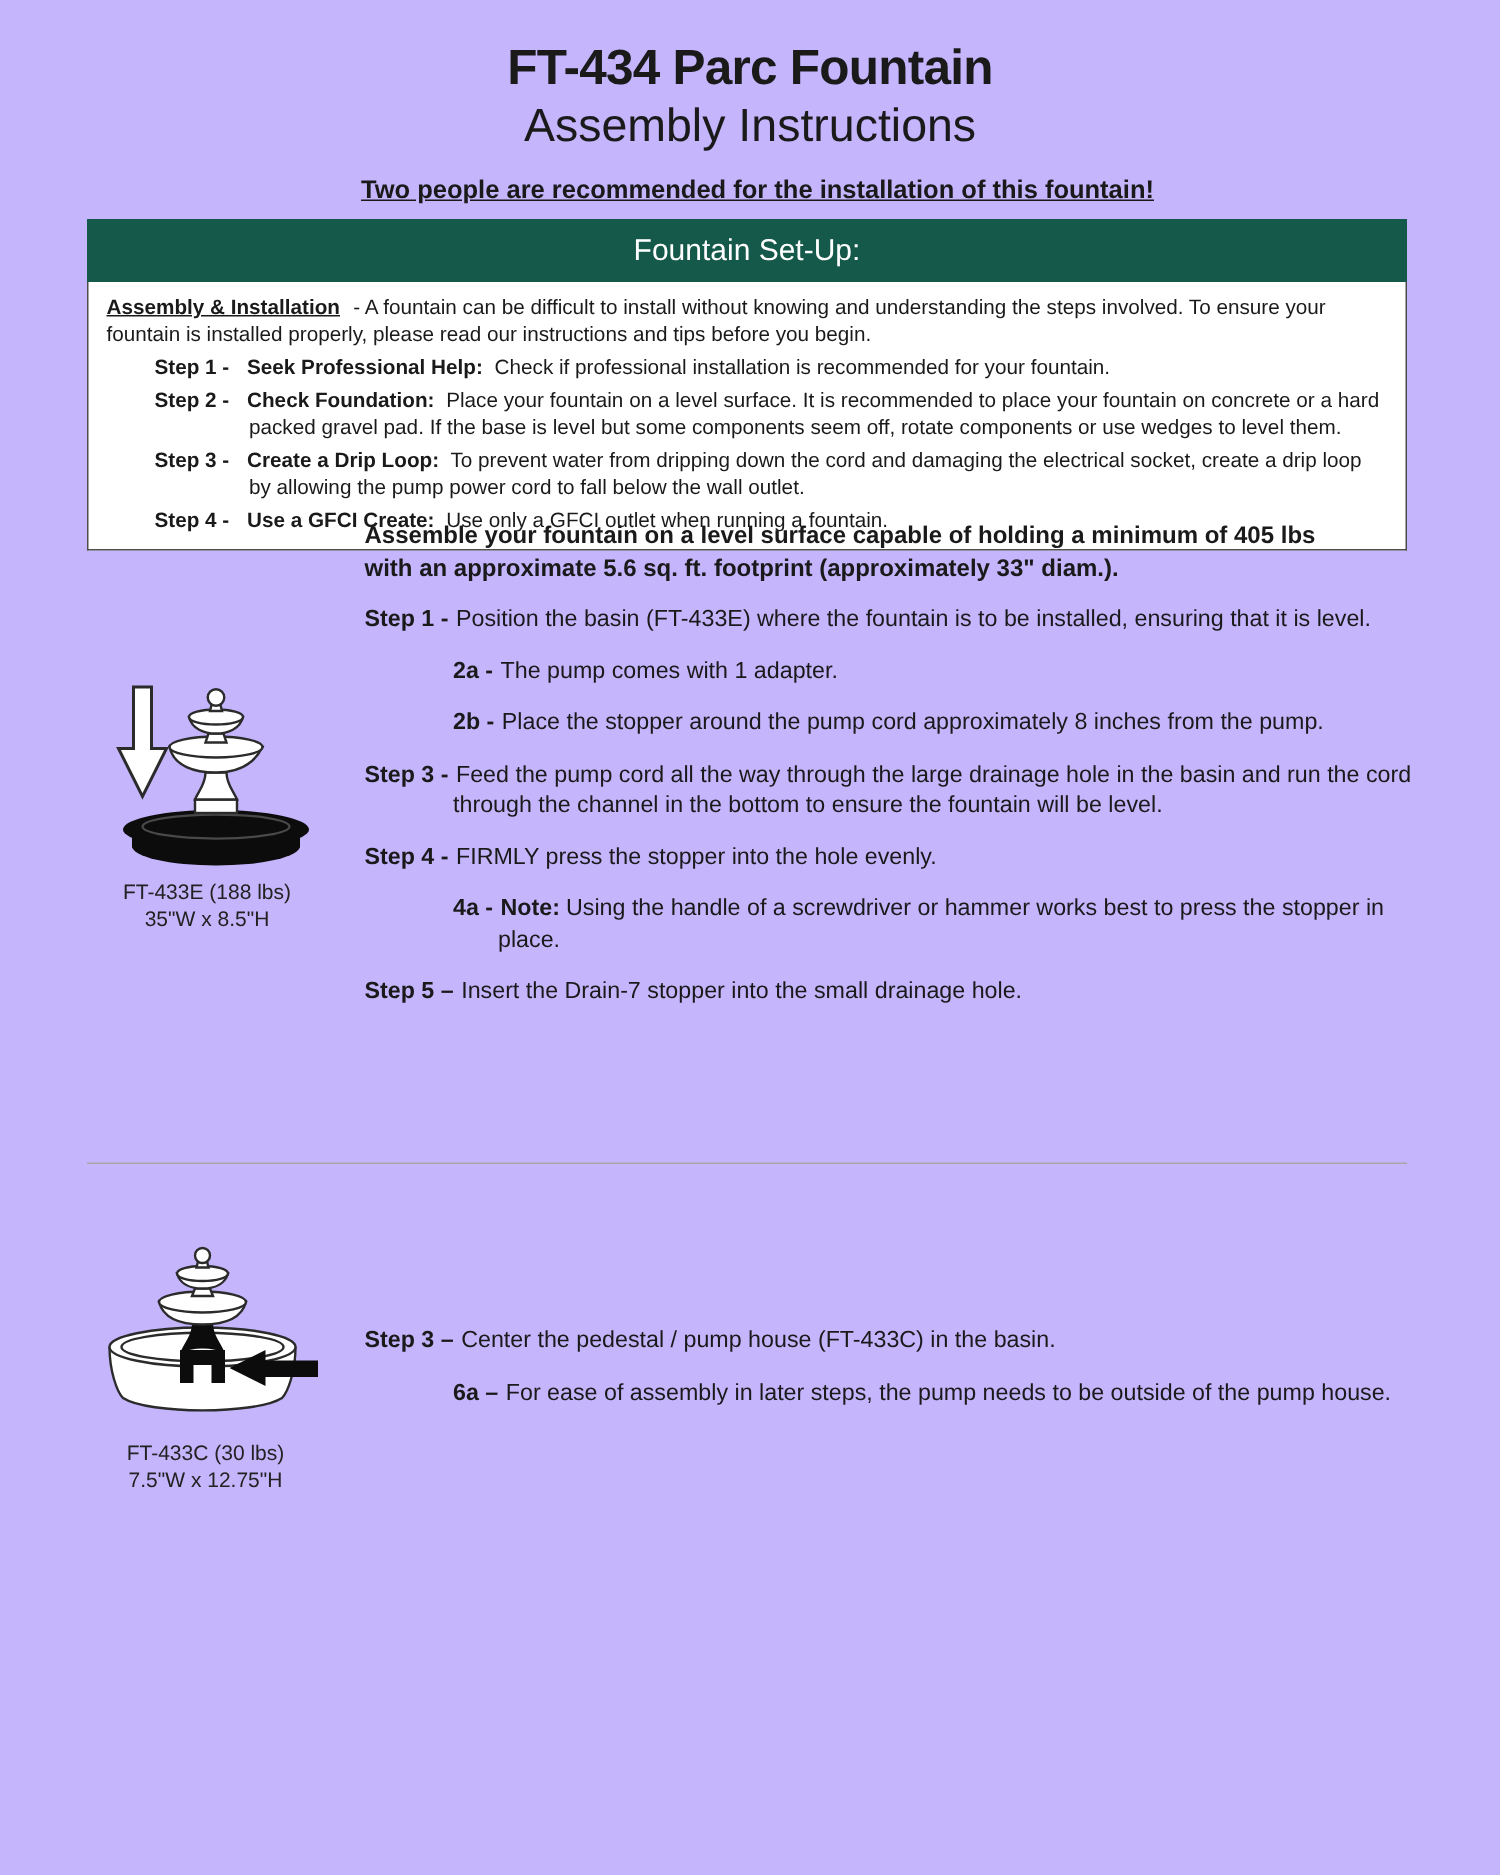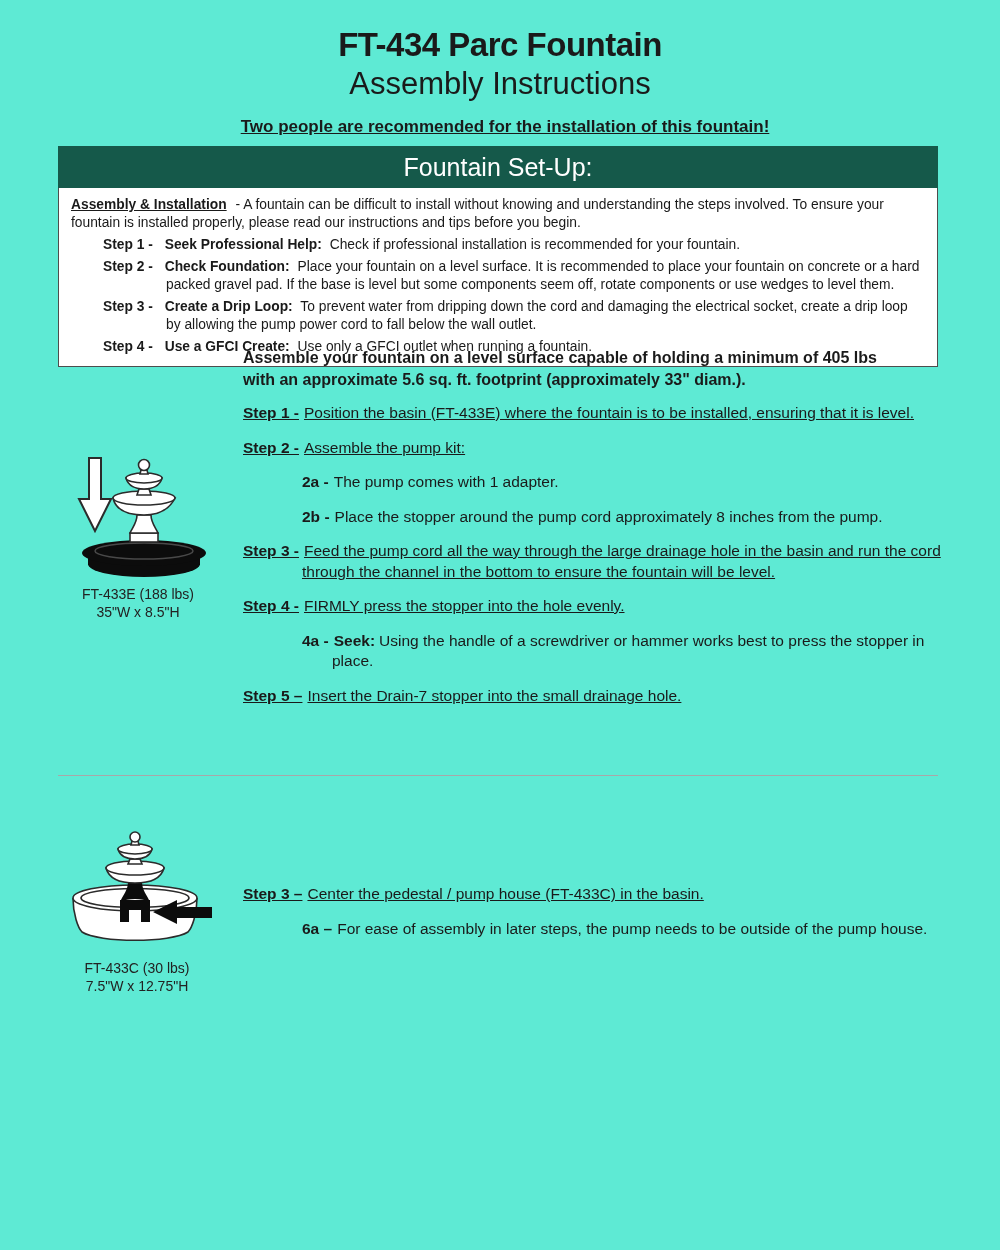--- a/index.html
+++ b/index.html
@@ -1,52 +1,52 @@
 <!DOCTYPE html>
 <html><head>
 <meta charset="utf-8">
 <style>
   * { margin:0; padding:0; box-sizing:border-box; }
   html,body { background:#fff; }
   .page {
     position:relative;
     width:1000px; height:1250px;
-    background:#5eead4;
+    background:#c4b5fd;
     font-family:"Liberation Sans", sans-serif;
     color:#1a1a1a;
     overflow:hidden;
   }
   
   .doc-header { position:absolute; top:26px; left:0; width:1000px; text-align:center; }
   .doc-title   { font-size:33px; font-weight:bold; letter-spacing:-0.5px; }
   .doc-subtitle{ font-size:31px; font-weight:normal; margin-top:2px; }
   .doc-tagline { font-size:17px; font-weight:bold; text-decoration:underline; margin-top:15px;padding-left:10px; }
 
   
   .setup-wrap { position:absolute; top:146px; left:58px; width:880px; }
   .setup-banner {
     height:42px; background:#15594a; color:#fff;
     display:flex; align-items:center; justify-content:center;
-    font-size:25px;
+    font-size:20px;
   }
   .setup-box {
     border:1.5px solid #4d4d4d; border-top:none;
     background:#fff; padding:8px 12px 10px 12px;
     font-size:13.8px; line-height:18px;
   }
   .setup-intro { margin-bottom:4px; }
   .setup-lead { font-weight:bold; text-decoration:underline; margin-right:5px; }
   .setup-step { padding-left:95px; text-indent:-63px; margin-top:4px; }
   .setup-step .lbl  { font-weight:bold; margin-right:8px; }
   .setup-step .lead { font-weight:bold; margin-right:4px; }
 
   
   .assembly { position:absolute; left:243px; top:347px; width:700px; font-size:15.5px; line-height:20.5px; }
   .assembly-intro { font-weight:bold; font-size:16px; line-height:21.5px; margin-bottom:13px; width:670px; }
-  .a-step { padding-left:59px; text-indent:-59px; margin-bottom:14px;text-decoration:underline; }
+  .a-step { padding-left:59px; text-indent:-59px; margin-bottom:14px; }
   .a-sub  { padding-left:89px; text-indent:-30px; margin-bottom:14px; }
   .a-step .lbl, .a-sub .lbl { font-weight:bold; margin-right:5px; }
   .a-sub .lead { font-weight:bold; margin-right:4px; }
 
   .assembly2 { position:absolute; left:243px; top:884px; width:710px; font-size:15.5px; line-height:20.5px; }
 
   
   .divider { position:absolute; top:775px; left:58px; width:880px; height:0; border-top:1.5px solid #a8a8a8; }
 
   
@@ -126,37 +126,34 @@
       <div>35"W x 8.5"H</div>
     </div>
   </div>
 
   <div class="assembly">
     <div class="assembly-intro">Assemble your fountain on a level surface capable of holding a minimum of 405 lbs with an approximate 5.6 sq. ft. footprint (approximately 33" diam.).</div>
 
     <div class="a-step">
       <span class="lbl">Step 1 -</span><span>Position the basin (FT-433E) where the fountain is to be installed, ensuring that it is level.</span>
     </div>
-    <div class="a-step">
-      <span class="lbl">Step 2 -</span><span>Assemble the pump kit:</span>
-    </div>
     <div class="a-sub">
       <span class="lbl">2a -</span><span>The pump comes with 1 adapter.</span>
     </div>
     <div class="a-sub">
       <span class="lbl">2b -</span><span>Place the stopper around the pump cord approximately 8 inches from the pump.</span>
     </div>
     <div class="a-step">
       <span class="lbl">Step 3 -</span><span>Feed the pump cord all the way through the large drainage hole in the basin and run the cord through the channel in the bottom to ensure the fountain will be level.</span>
     </div>
     <div class="a-step">
       <span class="lbl">Step 4 -</span><span>FIRMLY press the stopper into the hole evenly.</span>
     </div>
     <div class="a-sub">
-      <span class="lbl">4a -</span><span class="lead">Seek:</span><span>Using the handle of a screwdriver or hammer works best to press the stopper in place.</span>
+      <span class="lbl">4a -</span><span class="lead">Note:</span><span>Using the handle of a screwdriver or hammer works best to press the stopper in place.</span>
     </div>
     <div class="a-step">
       <span class="lbl">Step 5 –</span><span>Insert the Drain-7 stopper into the small drainage hole.</span>
     </div>
   </div>
 
   <div class="divider"></div>
 
   <div class="figure figure-pedestal">
     <svg width="160" height="128" viewBox="0 0 160 128">

